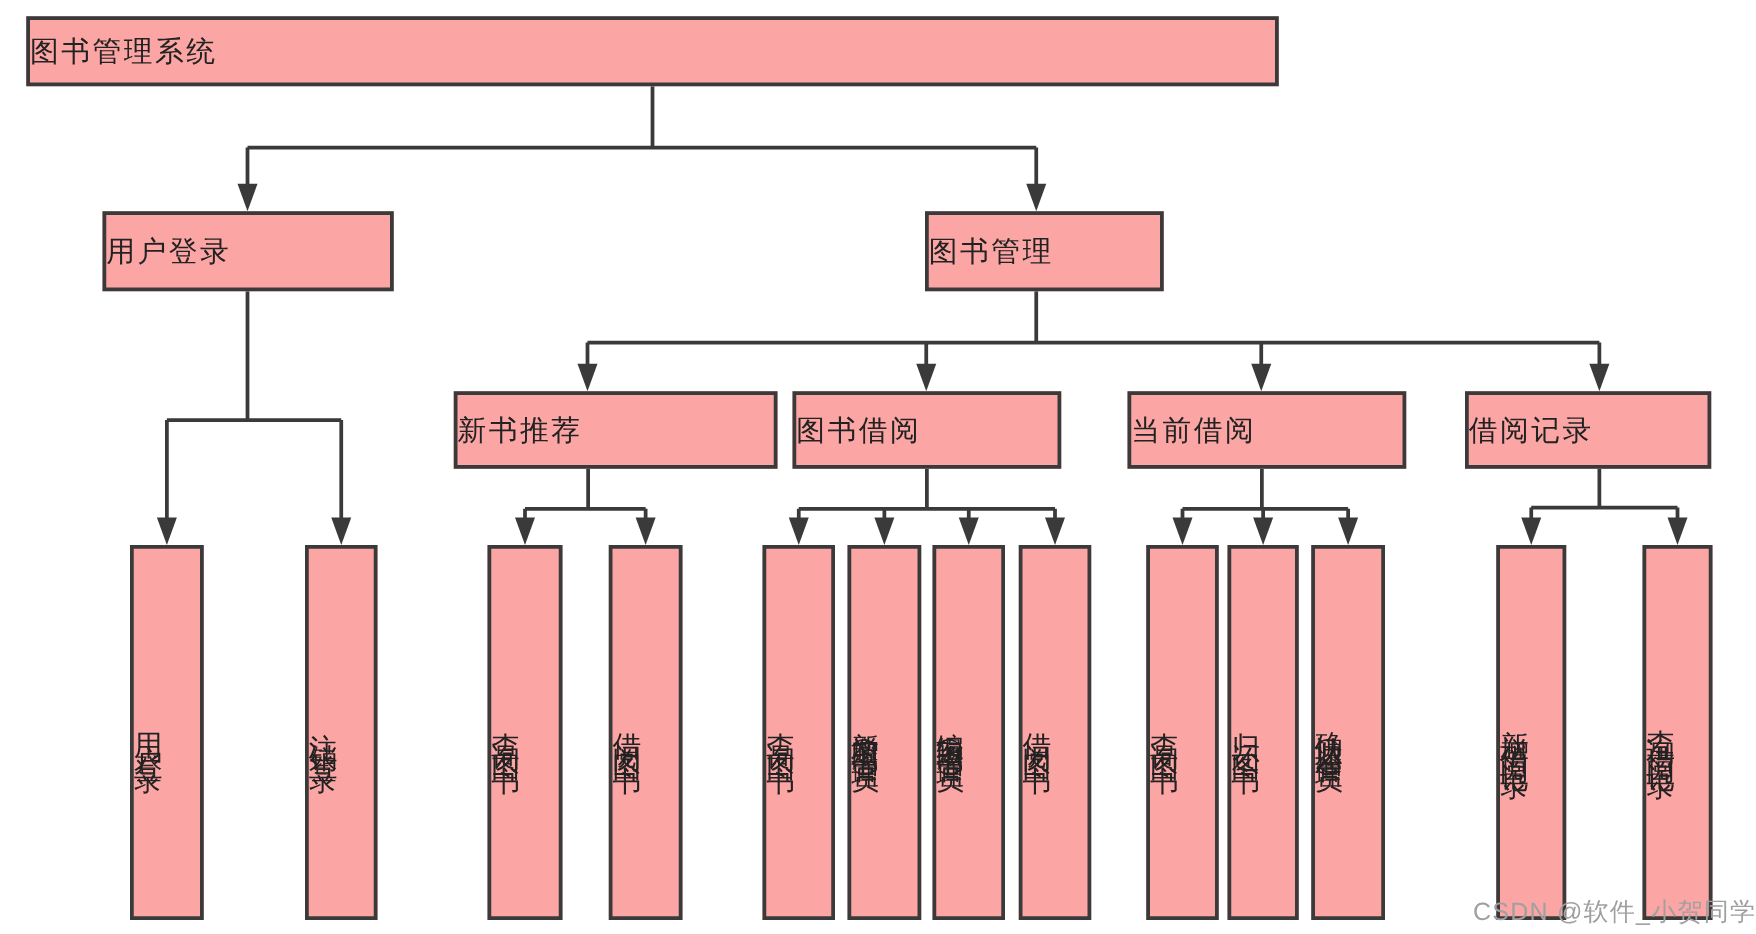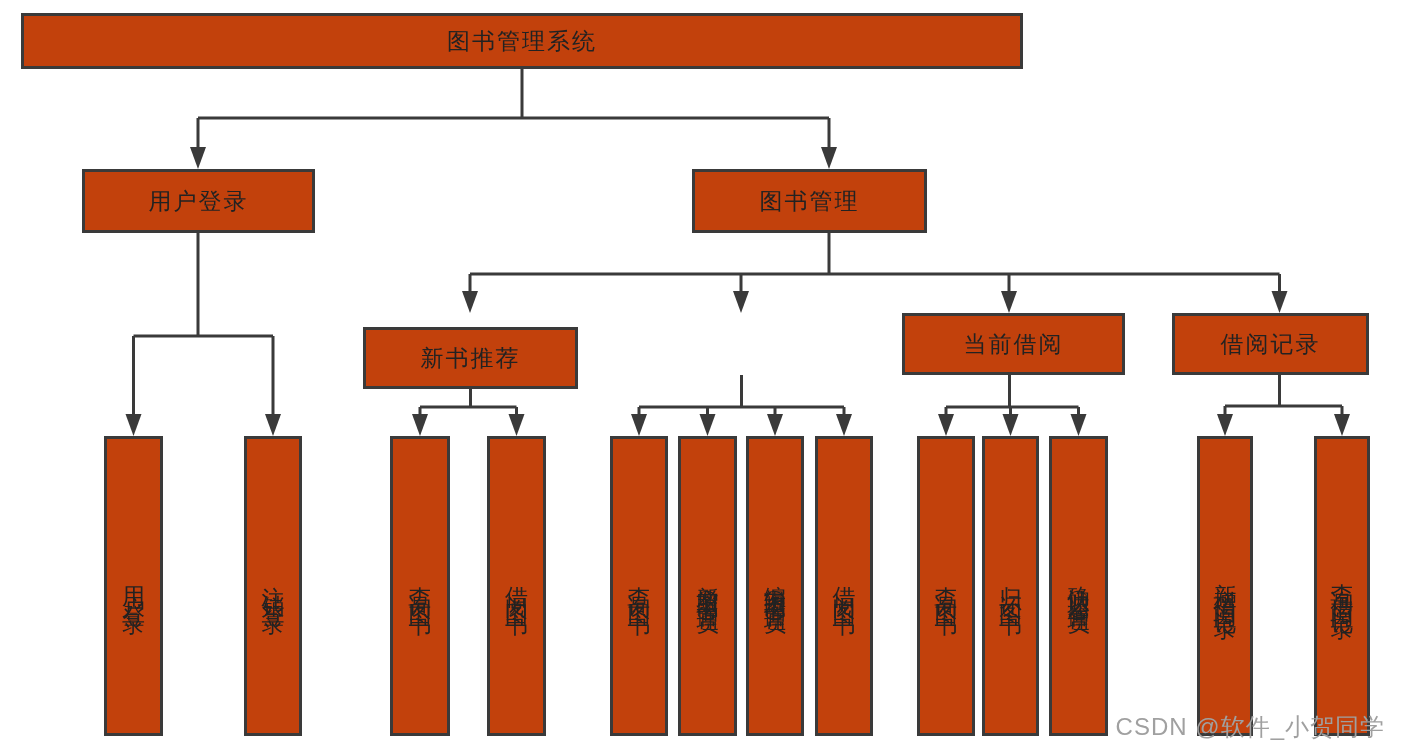--- a/index.html
+++ b/index.html
@@ -5,32 +5,32 @@
   html,body{margin:0;padding:0;background:#fff;}
   .stage{
     position:relative;width:1405px;height:747px;background:var(--background,#fff);
     font-family:"Liberation Sans",sans-serif;overflow:hidden;
   }
   svg.wires{position:absolute;left:0;top:0;width:1405px;height:747px;}
   .wires path{stroke:var(--line,#3a3a3a);stroke-width:3;fill:none;}
   .wires polygon{fill:var(--line,#3a3a3a);stroke:none;}
   .box{
     position:absolute;box-sizing:border-box;border:3px solid var(--line,#3a3a3a);
-    background:#c2410c;display:flex;align-items:center;justify-content:center;
+    background:#fca5a5;display:flex;align-items:center;
     color:var(--text,#222);
   }
   .box.h .label{font-size:23px;letter-spacing:2px;white-space:nowrap;}
   .box.v .label{
     writing-mode:vertical-rl;text-orientation:mixed;
     font-size:23px;letter-spacing:9px;line-height:1;white-space:nowrap;
   }
   .box.v .label.mid{letter-spacing:7px;}
   .box.v .label.tight{letter-spacing:4px;font-size:22px;}
   .watermark{
-    position:absolute;right:20px;bottom:4px;font-size:24px;letter-spacing:1px;
+    position:absolute;right:0;bottom:4px;font-size:20px;letter-spacing:1px;
     color:var(--watermark,#a0a0a0);z-index:5;white-space:nowrap;margin-top:32px;
   }
 </style>
 </head>
 <body>
 
 <div class="stage">
 
   <svg class="wires" viewBox="0 0 1405 747" aria-hidden="true">
 
@@ -68,26 +68,29 @@
     <polygon points="1334,414 1350,414 1342,436"></polygon>
   </svg>
 
   <div class="box h" style="left:21px;top:13px;width:1002px;height:56px">
     <span class="label">图书管理系统</span>
   </div>
 
   <div class="box h" style="left:82px;top:169px;width:233px;height:64px">
     <span class="label">用户登录</span>
   </div>
-  <div class="box h" style="left:692px;top:169px;width:235px;height:64px">
+  <div class="box h" style="left:740px;top:169px;width:191px;height:64px">
     <span class="label">图书管理</span>
   </div>
 
-  <div class="box h" style="left:363px;top:327px;width:215px;height:62px">
+  <div class="box h" style="left:363px;top:313px;width:259px;height:62px">
     <span class="label">新书推荐</span>
+  </div>
+  <div class="box h" style="left:634px;top:313px;width:215px;height:62px">
+    <span class="label">图书借阅</span>
   </div>
   <div class="box h" style="left:902px;top:313px;width:223px;height:62px">
     <span class="label">当前借阅</span>
   </div>
   <div class="box h" style="left:1172px;top:313px;width:197px;height:62px">
     <span class="label">借阅记录</span>
   </div>
 
   <div class="box v" style="left:104px;top:436px;width:59px;height:300px">
     <span class="label">用户登录</span>

